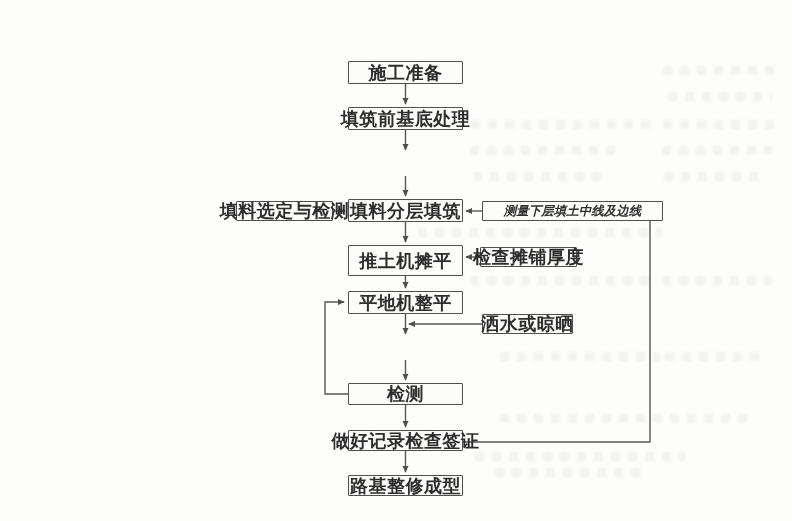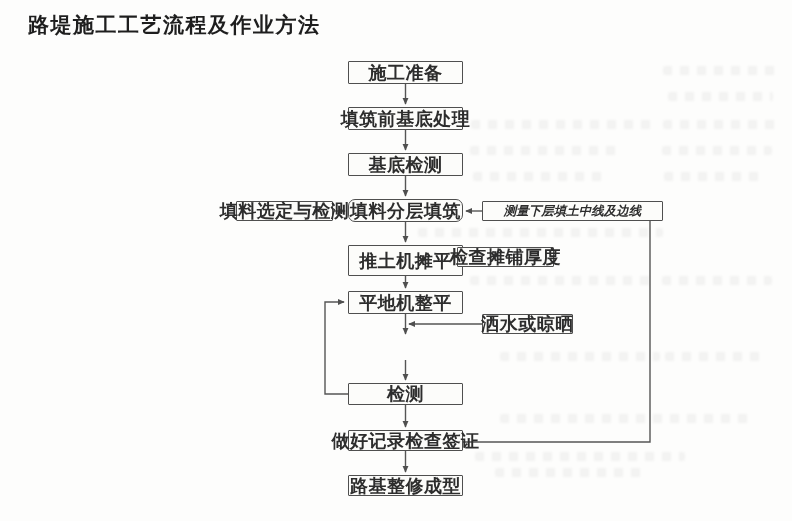--- a/index.html
+++ b/index.html
@@ -47,21 +47,20 @@
     <div class="smudge" style="left:418px;top:228px;width:245px;"></div>
     <div class="smudge" style="left:470px;top:276px;width:180px;"></div>
     <div class="smudge" style="left:662px;top:276px;width:110px;"></div>
     <div class="smudge" style="left:500px;top:352px;width:160px;"></div>
     <div class="smudge" style="left:665px;top:352px;width:100px;"></div>
     <div class="smudge" style="left:500px;top:414px;width:250px;"></div>
     <div class="smudge" style="left:475px;top:452px;width:210px;"></div>
     <div class="smudge" style="left:495px;top:468px;width:150px;"></div>
   </div>
 
-  <div class="page-title">路堤施工工艺流程及作业方法</div>
 
   <svg class="connectors" width="792" height="521" viewBox="0 0 792 521">
     <defs>
       <marker id="arr" markerWidth="8" markerHeight="8" refX="6.2" refY="3" orient="auto" markerUnits="userSpaceOnUse">
         <path d="M0,0 L7,3 L0,6 Z" fill="#4f4f4f"></path>
       </marker>
     </defs>
     <g stroke="#555" stroke-width="1.4" fill="none">
       <line x1="405.5" y1="84" x2="405.5" y2="104" marker-end="url(#arr)"></line>
       <line x1="405.5" y1="130" x2="405.5" y2="150" marker-end="url(#arr)"></line>
@@ -78,26 +77,25 @@
       <line x1="480" y1="257" x2="466" y2="257" marker-end="url(#arr)"></line>
       <line x1="482" y1="324" x2="409" y2="324" marker-end="url(#arr)"></line>
 
       <polyline points="348,394 325,394 325,302 344,302" marker-end="url(#arr)"></polyline>
       <polyline points="463,442 650,442 650,210 647,210" marker-end="url(#arr)"></polyline>
     </g>
   </svg>
 
   <div class="node main" style="top:61px;height:23px;">施工准备</div>
   <div class="node main" style="top:107px;height:23px;">填筑前基底处理</div>
-  <div class="node main" style="top:153px;height:23px;">基底检测</div>
-  <div class="node main" style="top:199px;height:23px;border-radius:7px;">填料分层填筑</div>
+  <div class="node main" style="top:199px;height:23px;">填料分层填筑</div>
   <div class="node main" style="top:245px;height:31px;">推土机摊平</div>
   <div class="node main" style="top:291px;height:23px;">平地机整平</div>
   <div class="node main" style="top:383px;height:22px;">检测</div>
   <div class="node main" style="top:430px;height:21px;">做好记录检查签证</div>
   <div class="node main" style="top:475px;height:21px;">路基整修成型</div>
 
   <div class="node" style="left:228px;top:201px;width:97px;height:20px;margin-left:8px;">填料选定与检测</div>
   <div class="node tight" style="left:482px;top:201px;width:181px;height:20px;font-style:italic;">测量下层填土中线及边线</div>
-  <div class="node" style="left:457px;top:247px;width:97px;height:20px;">检查摊铺厚度</div>
+  <div class="node" style="left:480px;top:247px;width:97px;height:20px;">检查摊铺厚度</div>
   <div class="node" style="left:482px;top:314px;width:91px;height:20px;">洒水或晾晒</div>
 
 </div>
 
 </body></html>

